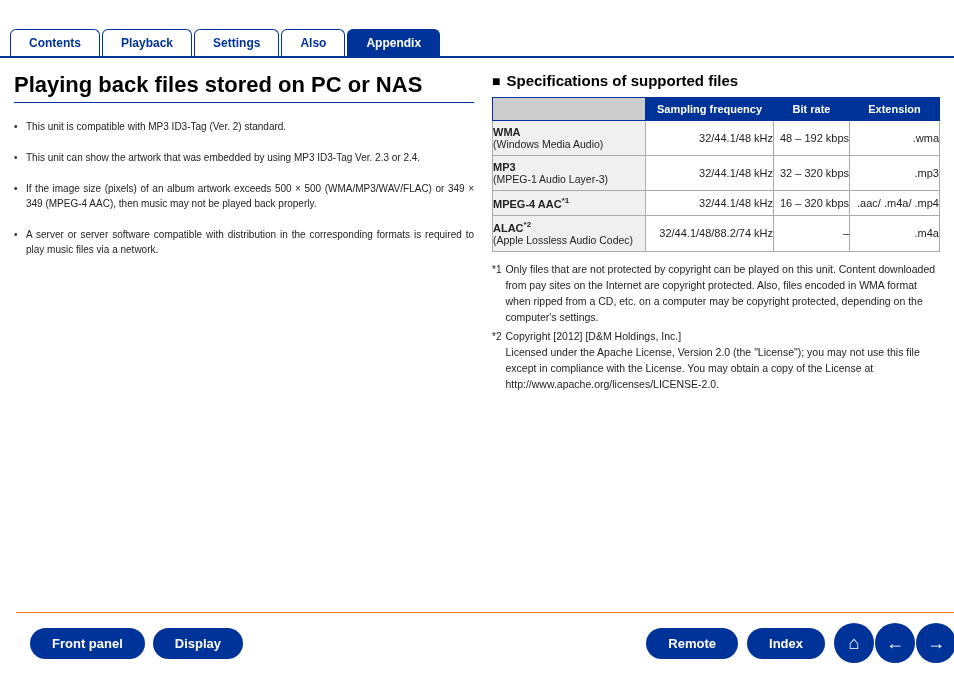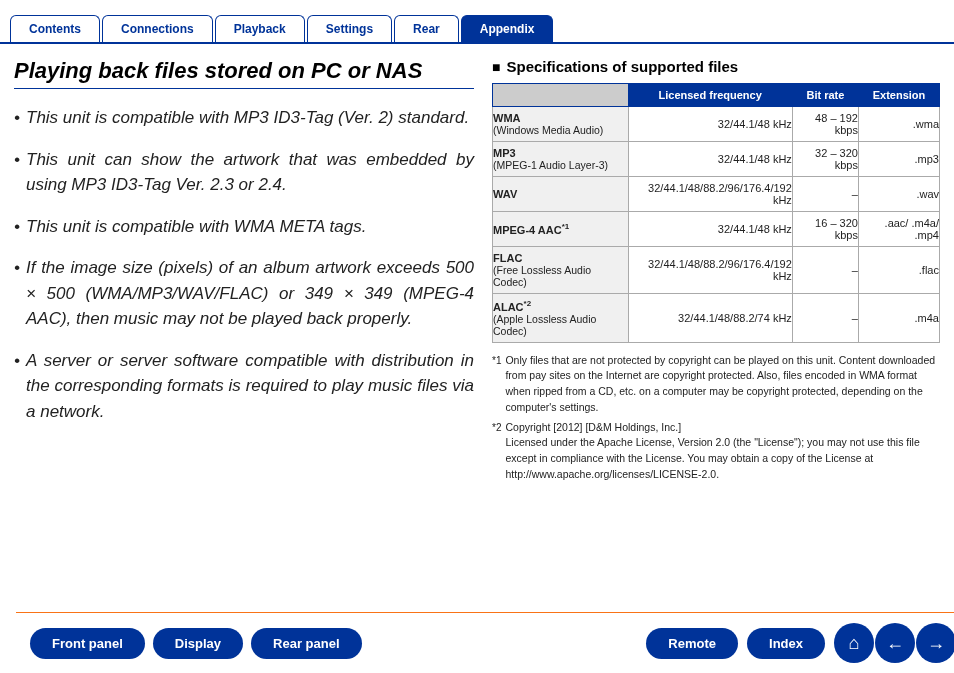--- a/index.html
+++ b/index.html
@@ -9,23 +9,24 @@
       background: #fff;
       width: 954px;
       min-height: 673px;
       overflow: hidden;
     }
 
     
     .top-tabs {
       display: flex;
       align-items: center;
-      padding: 15px 10px 0 10px;
+      padding: 8px 10px 0 10px;
       background: #fff;
       border-bottom: 2px solid #003399;
+      margin-top: 21px;
     }
     .tab {
       padding: 6px 18px;
       border: 1.5px solid #003399;
       border-bottom: none;
       border-radius: 6px 6px 0 0;
       cursor: pointer;
       font-size: 12px;
       font-weight: bold;
       color: #003399;
@@ -44,40 +45,39 @@
       display: flex;
       padding: 14px 14px 8px 14px;
       gap: 18px;
       min-height: 560px;
     }
 
     
     .left-col {
       flex: 0 0 460px;
       max-width: 460px;
-      font-style: italic;
     }
     .page-title {
       font-size: 22px;
       font-weight: bold;
       color: #000;
       line-height: 1.2;
       margin-bottom: 10px;
       border-bottom: 1.5px solid #003399;
       padding-bottom: 4px;
     }
     .bullet-list {
       list-style: none;
       padding: 0;
     }
     .bullet-list li {
       padding-left: 12px;
       position: relative;
       margin-bottom: 5px;
-      font-size: 17px;
+      font-size: 10px;
       line-height: 1.5;
       color: #222;
       text-align: justify;
       margin-top: 16px;
     }
     .bullet-list li::before {
       content: "•";
       position: absolute;
       left: 0;
     }
@@ -206,48 +206,46 @@
     sup {
       font-size: 8px;
       vertical-align: super;
     }
   </style>
 </head>
 <body>
 
 <div class="top-tabs">
   <div class="tab">Contents</div>
-  <div class="tab">Connections</div>
   <div class="tab">Playback</div>
   <div class="tab">Settings</div>
-  <div class="tab">Rear</div>
+  <div class="tab">Also</div>
   <div class="tab active">Appendix</div>
 </div>
 
 <div class="main-content">
 
   <div class="left-col">
     <div class="page-title">Playing back files stored on PC or NAS</div>
     <ul class="bullet-list">
       <li>This unit is compatible with MP3 ID3-Tag (Ver. 2) standard.</li>
       <li>This unit can show the artwork that was embedded by using MP3 ID3-Tag Ver. 2.3 or 2.4.</li>
-      <li>This unit is compatible with WMA META tags.</li>
       <li>If the image size (pixels) of an album artwork exceeds 500 × 500 (WMA/MP3/WAV/FLAC) or 349 × 349 (MPEG-4 AAC), then music may not be played back properly.</li>
       <li>A server or server software compatible with distribution in the corresponding formats is required to play music files via a network.</li>
     </ul>
   </div>
 
   <div class="right-col">
     <div class="section-header">Specifications of supported files</div>
 
     <table class="spec-table">
       <thead>
         <tr class="header-row">
           <th style="background:#ccc;color:#000;"></th>
-          <th>Licensed frequency</th>
+          <th>Sampling frequency</th>
           <th>Bit rate</th>
           <th>Extension</th>
         </tr>
       </thead>
       <tbody>
 
         <tr>
           <td class="format-name">
             <strong>WMA</strong><br>
             <span class="sub">(Windows Media Audio)</span>
@@ -260,47 +258,30 @@
         <tr>
           <td class="format-name">
             <strong>MP3</strong><br>
             <span class="sub">(MPEG-1 Audio Layer-3)</span>
           </td>
           <td class="center">32/44.1/48 kHz</td>
           <td class="center">32 – 320 kbps</td>
           <td class="center">.mp3</td>
         </tr>
 
-        <tr>
-          <td class="format-name">
-            <strong>WAV</strong>
-          </td>
-          <td class="center">32/44.1/48/88.2/96/176.4/192 kHz</td>
-          <td class="center">–</td>
-          <td class="center">.wav</td>
-        </tr>
 
         <tr>
           <td class="format-name">
             <strong><span>MPEG-4 AAC</span><sup>*1</sup></strong>
           </td>
           <td class="center">32/44.1/48 kHz</td>
           <td class="center">16 – 320 kbps</td>
           <td class="center" style="white-space:pre-line">.aac/ .m4a/ .mp4</td>
         </tr>
 
-        <tr>
-          <td class="format-name">
-            <strong>FLAC</strong><br>
-            <span class="sub">(Free Lossless Audio Codec)</span>
-          </td>
-          <td class="center">32/44.1/48/88.2/96/176.4/192 kHz</td>
-          <td class="center">–</td>
-          <td class="center">.flac</td>
-        </tr>
 
         <tr>
           <td class="format-name">
             <strong><span>ALAC</span><sup>*2</sup></strong><br>
             <span class="sub">(Apple Lossless Audio Codec)</span>
           </td>
           <td class="center">32/44.1/48/88.2/74 kHz</td>
           <td class="center">–</td>
           <td class="center">.m4a</td>
         </tr>
@@ -319,21 +300,20 @@
       </div>
     </div>
   </div>
 </div>
 
 <div class="page-number-area">248</div>
 
 <div class="bottom-nav">
   <button class="nav-btn">Front panel</button>
   <button class="nav-btn">Display</button>
-  <button class="nav-btn">Rear panel</button>
   <div class="nav-spacer"></div>
   <div class="nav-right">
     <button class="nav-btn">Remote</button>
     <button class="nav-btn">Index</button>
     <button class="icon-btn">
       <span>⌂</span>
     </button>
     <button class="icon-btn">
       <span>←</span>
     </button>

